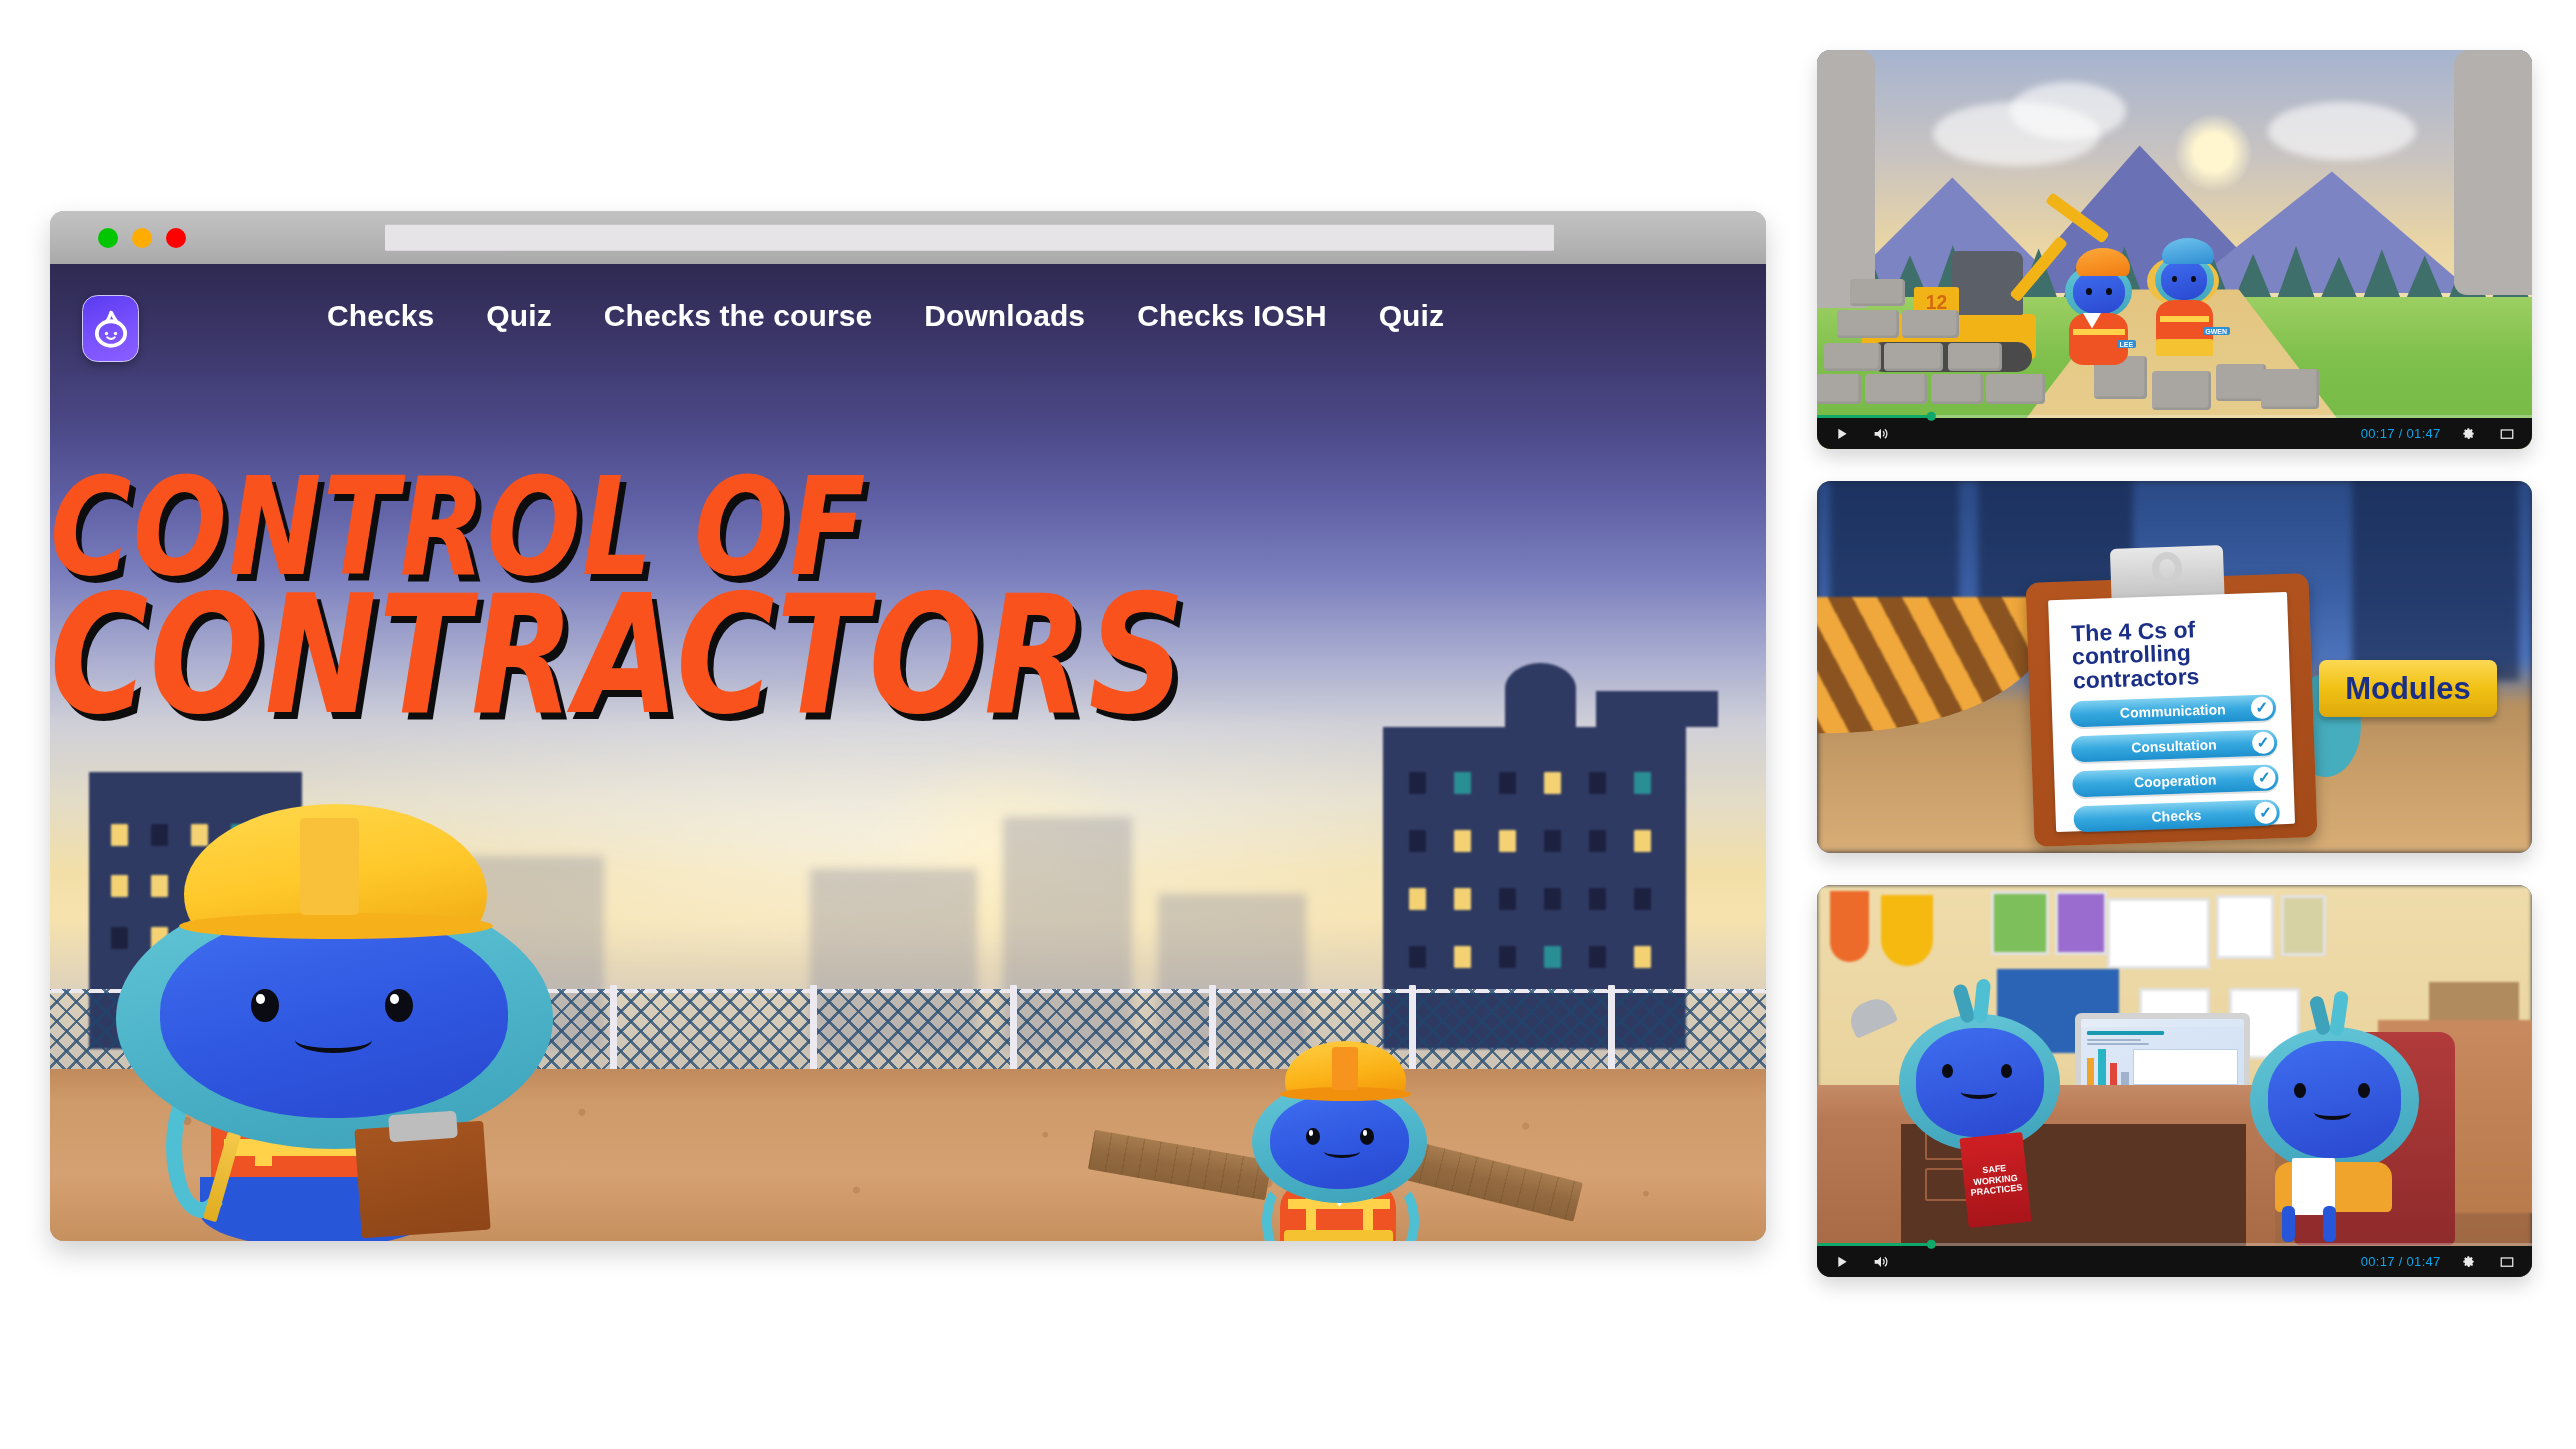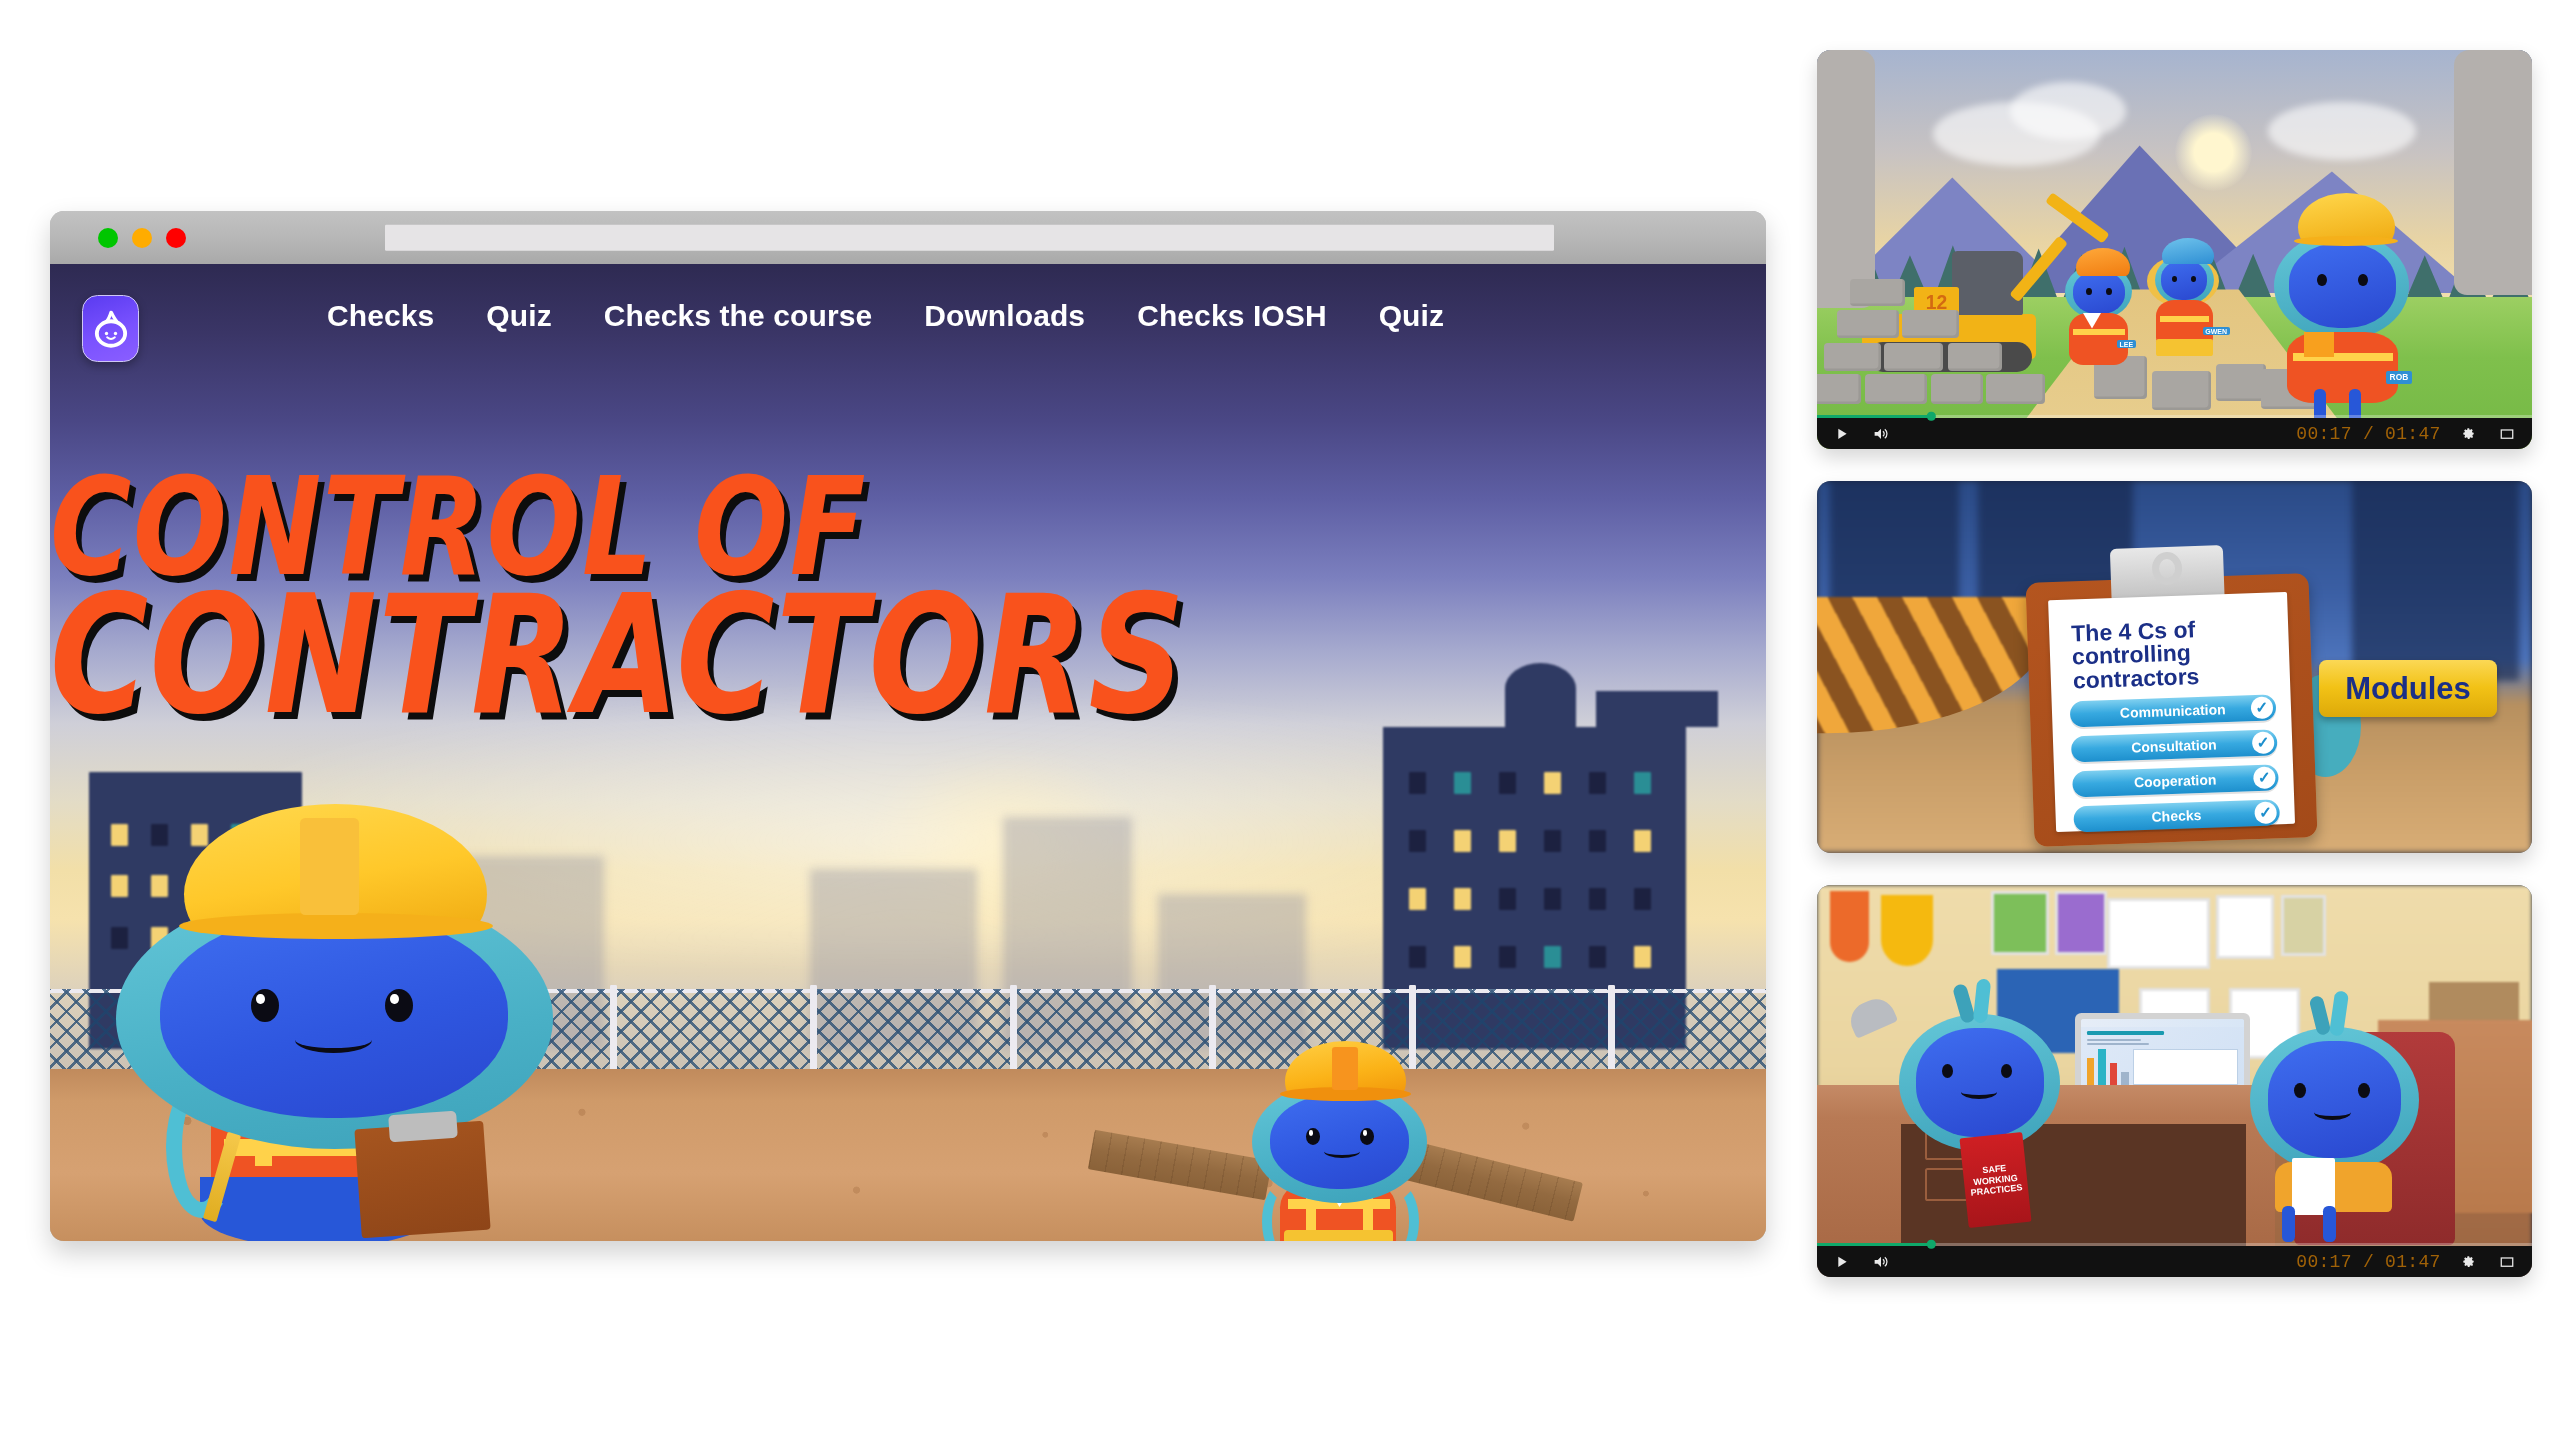--- a/index.html
+++ b/index.html
@@ -171,21 +171,21 @@
   .thumb .scene { position: relative; width: 100%; height: 100%; }
 
   .vctrl {
     position: absolute; left: 0; right: 0; bottom: 0; height: 31px;
     background: #111111; display: flex; align-items: center; padding: 0 14px;
   }
   .vprog { position: absolute; left: 0; right: 0; top: -3.2px; height: 3.2px; background: rgba(255,255,255,.28); }
   .vprog-fill { position: absolute; left: 0; top: 0; height: 100%; width: 16%; background: #0fa86a; }
   .vprog-knob { position: absolute; left: 16%; top: 50%; transform: translate(-50%,-50%); width: 8.4px; height: 8.4px; border-radius: 50%; background: #0fa86a; }
   .vbtn { width: 22px; height: 22px; display: flex; align-items: center; justify-content: center; color: #e9e9e9; }
-  .vtime { margin-left: auto; color: #a16207; font-size: 18px; font-family: Liberation Mono, monospace; letter-spacing: 0.3px; }
+  .vtime { margin-left: auto; color: #0ea5e9; font-size: 13px; font-family: Liberation Sans, sans-serif; letter-spacing: 0.3px; }
   .vgap { width: 16.7px; }
 
   
   .t1-sky { position: absolute; inset: 0; background: linear-gradient(180deg,#a6b4cf 0%,#c8c3c2 26%,#e8d4a4 48%,#f2dfae 62%,#f1dea8 70%); }
   .t1-sun { position: absolute; left: 50%; top: 16%; width: 77px; height: 77px; border-radius: 50%; background: radial-gradient(circle,#fff6cf 35%, rgba(255,246,207,0) 72%); }
   .t1-cloud { position: absolute; border-radius: 50%; background: rgba(255,255,255,.6); filter: blur(3.9px); }
   .t1-mtn { position: absolute; bottom: 39%; background: #7d84c4; }
   .t1-mtn2 { position: absolute; bottom: 39%; background: #6a71b5; }
   .t1-trees { position: absolute; left: 0; right: 0; bottom: 36%; height: 77px; background: #3f6f6b;
      clip-path: polygon(0 100%,2% 30%,4% 100%,7% 25%,10% 100%,13% 35%,16% 100%,19% 22%,22% 100%,25% 38%,28% 100%,31% 26%,34% 100%,37% 34%,40% 100%,43% 24%,46% 100%,49% 36%,52% 100%,55% 28%,58% 100%,61% 33%,64% 100%,67% 23%,70% 100%,73% 37%,76% 100%,79% 27%,82% 100%,85% 35%,88% 100%,91% 25%,94% 100%,97% 32%,100% 100%); }
@@ -483,34 +483,20 @@
           <div style="position:absolute;left:18px;top:41px;width:46px;height:40px;border-radius:46%;background:linear-gradient(165deg,#3f6ef0,#2947cf);"></div>
           <div style="position:absolute;left:29px;top:57px;width:5.2px;height:6.4px;background:#0b0b14;border-radius:50%;"></div>
           <div style="position:absolute;left:48px;top:57px;width:5.2px;height:6.4px;background:#0b0b14;border-radius:50%;"></div>
           <div style="position:absolute;left:19.3px;top:19.3px;width:52px;height:26px;border-radius:50% 50% 8% 8%/70% 70% 30% 30%;background:linear-gradient(170deg,#6fc3ec,#2f8fd4);"></div>
           <div style="position:absolute;left:13px;top:81px;width:57px;height:49px;background:#ef5323;border-radius:32% 32% 24% 24%;"></div>
           <div style="position:absolute;left:16.7px;top:97px;width:49px;height:5.8px;background:#ffd24a;"></div>
           <div style="position:absolute;left:13px;top:120px;width:57px;height:16.7px;background:#f5c331;border-radius:2.6px;"></div>
           <div style="position:absolute;right:-2.6px;top:108px;padding:0.6px 2.6px;background:#2f8fd4;color:#fff;font-size:7px;font-weight:700;border-radius:1.9px;font-family:'Liberation Sans',sans-serif;">GWEN</div>
         </div>
 
-        <div style="position:absolute;left:451px;bottom:32px;width:148px;height:238px;">
-          <div style="position:absolute;left:6.4px;top:53px;width:135px;height:108px;border-radius:50%;background:linear-gradient(170deg,#64c7d8,#3da2ba);"></div>
-          <div style="position:absolute;left:20.6px;top:64px;width:107px;height:85px;border-radius:46%;background:linear-gradient(165deg,#3f6ef0,#2947cf);"></div>
-          <div style="position:absolute;left:49px;top:95px;width:9.7px;height:12.2px;background:#0b0b14;border-radius:50%;"></div>
-          <div style="position:absolute;left:90px;top:95px;width:9.7px;height:12.2px;background:#0b0b14;border-radius:50%;"></div>
-          <div style="position:absolute;left:30px;top:14px;width:97px;height:49px;border-radius:50% 50% 8% 8%/70% 70% 30% 30%;background:linear-gradient(170deg,#ffd84d,#f0ab12);"></div>
-          <div style="position:absolute;left:26px;top:57px;width:104px;height:10.3px;background:#f5b01a;border-radius:50%;"></div>
-          <div style="position:absolute;left:19.3px;top:153px;width:111px;height:71px;background:#ef5323;border-radius:30% 30% 24% 24%;"></div>
-          <div style="position:absolute;left:24.5px;top:174px;width:100px;height:7.7px;background:#ffd24a;"></div>
-          <div style="position:absolute;left:36px;top:153px;width:30px;height:24.5px;background:#f8a01e;"></div>
-          <div style="position:absolute;left:46px;top:210px;width:11.6px;height:39px;background:#2757d8;border-radius:5.2px;"></div>
-          <div style="position:absolute;left:81px;top:210px;width:11.6px;height:39px;background:#2757d8;border-radius:5.2px;"></div>
-          <div style="position:absolute;right:3.9px;top:192px;padding:1.3px 3.9px;background:#2f8fd4;color:#fff;font-size:8.4px;font-weight:700;border-radius:1.9px;font-family:'Liberation Sans',sans-serif;">ROB</div>
-        </div>
       </div>
 
       <div class="vctrl">
         <div class="vprog">
           <div class="vprog-fill"></div>
             <div class="vprog-knob"></div>
         </div>
         <div class="vbtn">
           <svg width="10.3" height="11.6" viewBox="0 0 16 18">
               <polygon points="2,1 15,9 2,17" fill="#e9e9e9"></polygon>

